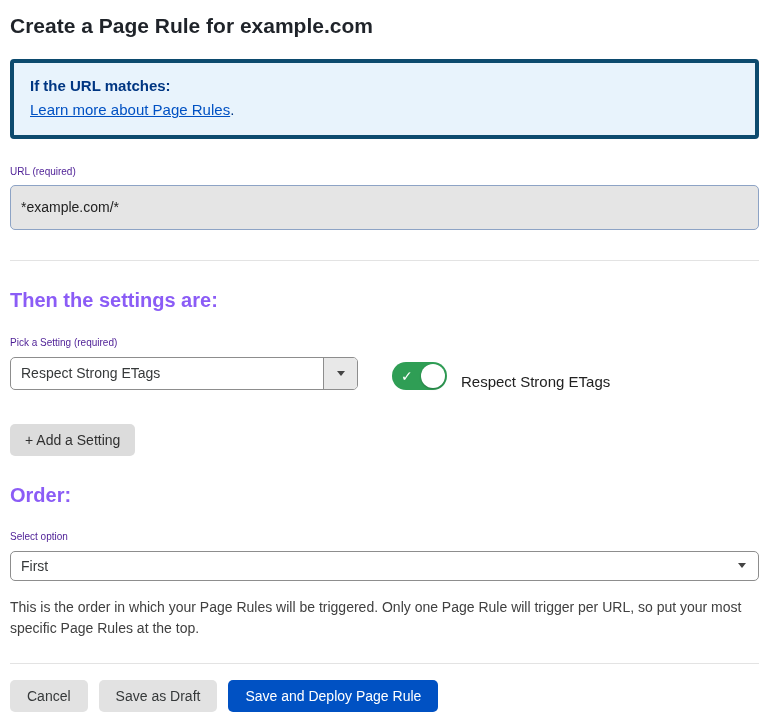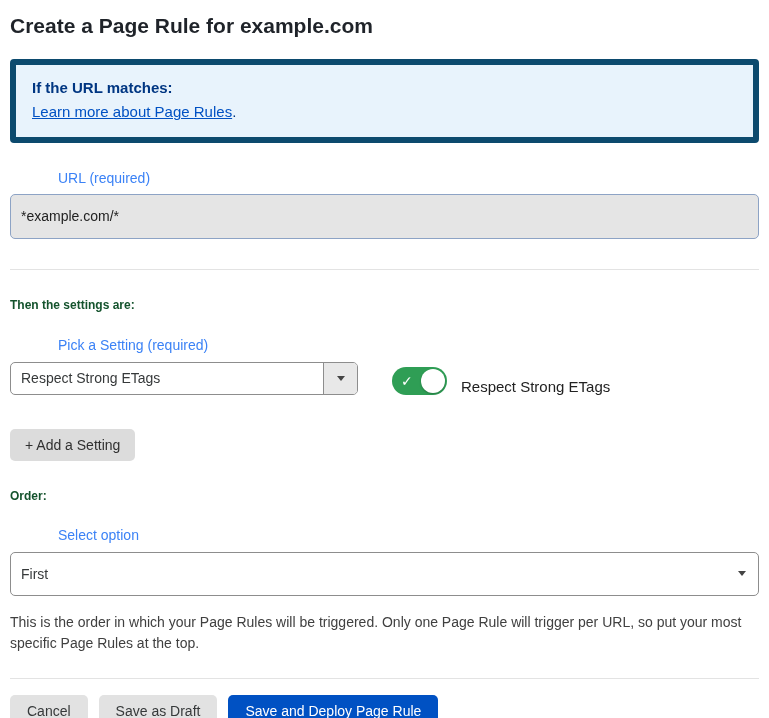--- a/index.html
+++ b/index.html
@@ -14,60 +14,59 @@
   .page-title {
     font-size: 21px;
     font-weight: 700;
     color: #1f2329;
     margin: 4px 0 0 0;
   }
   
   .info-box {
     margin-top: 21px;
     background: #e8f3fc;
-    border: 6px solid #0c4a6e;
+    border: 4px solid #0c4a6e;
     border-radius: 4px;
     padding: 11px 16px 12px 16px;
     color: #003682;
     font-size: 15px;
     line-height: 1.62;
   }
   .info-heading { font-weight: 700; }
   .info-link { color: #0051c3; text-decoration: underline; cursor: pointer; }
   .info-link-suffix { color: #003682; }
   
   .field-label {
     display: block;
-    font-size: 14px;
-    color: #3b82f6;
+    font-size: 10px;
+    color: #4c1d95;
     margin-top: 27px;
-    margin-left: 48px;
   }
   .url-input {
     margin-top: 8px;
     width: 100%;
     height: 45px;
     background: #e5e5e5;
     border: 1px solid #8da3c5;
     border-radius: 5px;
     padding: 0 10px;
     font-family: "Liberation Sans", "DejaVu Sans", sans-serif;
     font-size: 14px;
     color: #222;
     outline: none;
   }
   hr.divider {
     border: none;
     border-top: 1px solid #e3e3e3;
     margin: 30px 0 0 0;
   }
   .section-heading {
-    font-size: 12px;
+    font-size: 20px;
     font-weight: 700;
-    color: #14532d;
+    color: #8b5cf6;
     margin: 28px 0 0 0;
   }
   .setting-label { margin-top: 25px; }
   
   .setting-row {
     margin-top: 9px;
     display: flex;
     align-items: flex-end;
   }
   .select-combo {
@@ -144,21 +143,21 @@
     font-family: "Liberation Sans", "DejaVu Sans", sans-serif;
     font-size: 14px;
     color: #303030;
     cursor: pointer;
   }
   .order-heading { }
   .order-label { margin-top: 24px; }
   .select-full {
     margin-top: 9px;
     width: 100%;
-    height: 44px;
+    height: 30px;
     border: 1px solid #8d8d8d;
     border-radius: 5px;
     display: flex;
     align-items: center;
     justify-content: space-between;
     padding: 0 12px 0 10px;
     background: #fff;
     cursor: pointer;
   }
   .select-full .select-value {

